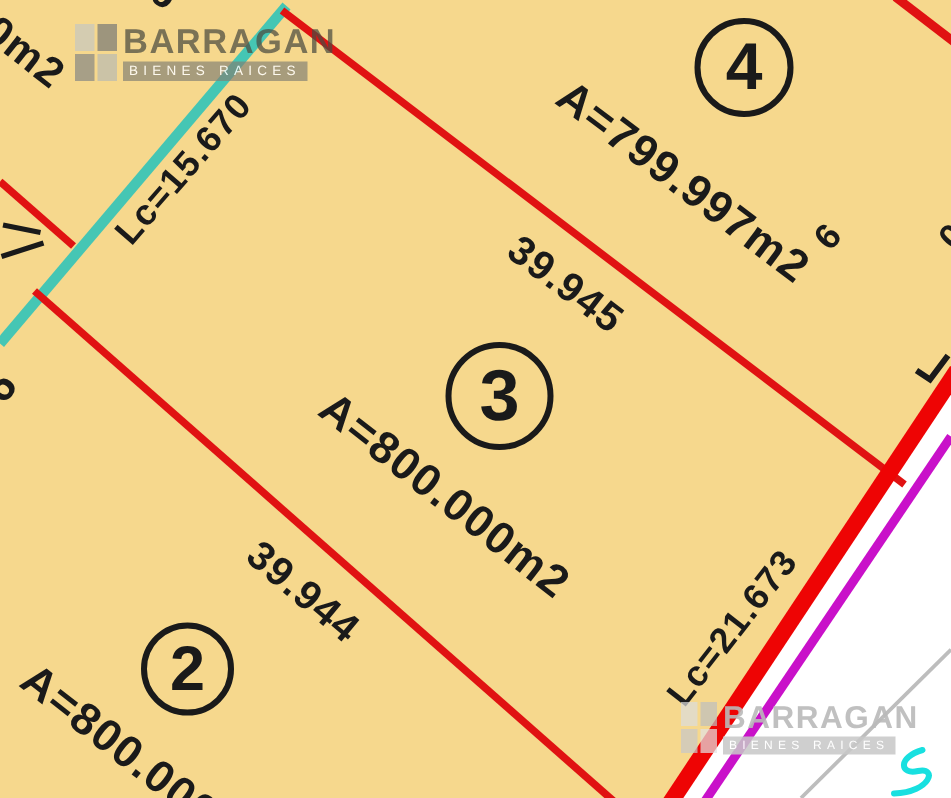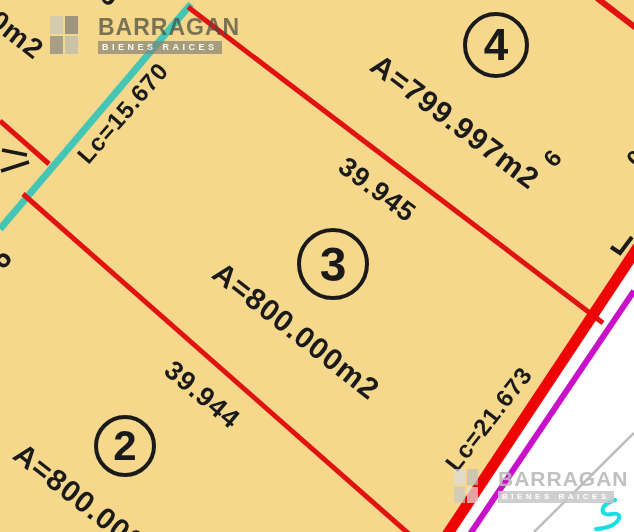--- a/index.html
+++ b/index.html
@@ -24,34 +24,34 @@
     position:absolute;
     border:4px solid #1a1a1a;
     border-radius:50%;
     display:flex;align-items:center;justify-content:center;
     font-weight:700;color:#1a1a1a;
     z-index:2;
     box-sizing:border-box;
   }
   .wm{
     position:absolute;
-    display:flex;gap:20px;align-items:flex-end;
+    display:flex;gap:4px;align-items:flex-start;
     z-index:3;
   }
   .wm-logo{
     display:grid;
     grid-template-columns:1fr 1fr;
     grid-template-rows:1fr 1fr;
     gap:2px;
   }
   .wm-logo span{display:block;}
   .wm-text{display:flex;flex-direction:column;}
   .wm-brand{font-weight:700;line-height:1;}
   .wm-tagline{
-    font-weight:700;color:#ffffff;
+    font-weight:400;color:#ffffff;
     padding:1px 4px;margin-top:2px;
     width:max-content;line-height:1.2;
   }
   
   .wm-dark{left:50px;top:16px;opacity:.85;}
   .wm-dark .wm-logo{width:28px;height:38px;}
   .wm-dark .p1{background:#cfcbb8;} .wm-dark .p2{background:#8e8a7b;}
   .wm-dark .p3{background:#9a9687;} .wm-dark .p4{background:#c4c0ac;}
   .wm-dark .wm-brand{font-size:23px;letter-spacing:1px;color:rgba(75,75,65,.85);}
   .wm-dark .wm-tagline{font-size:9px;letter-spacing:3.5px;background:rgba(130,128,116,.8);}

